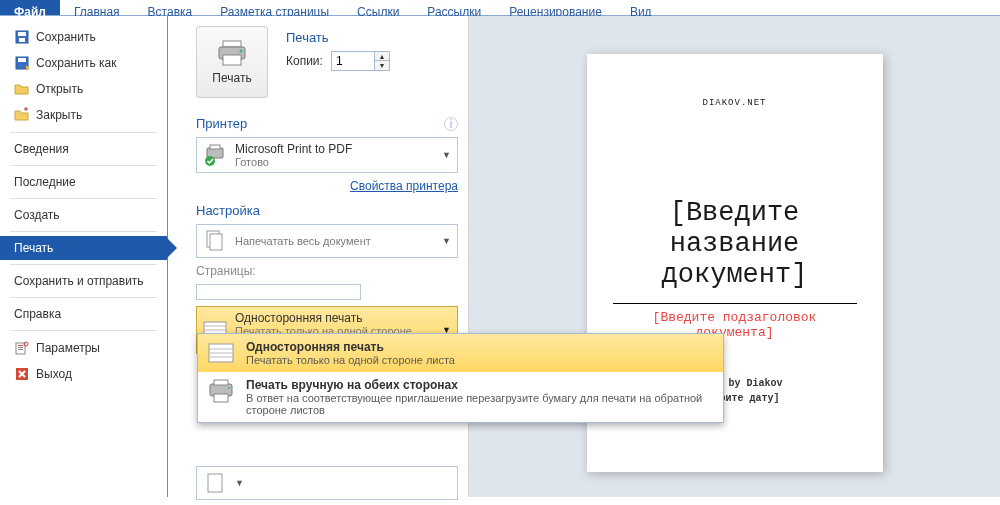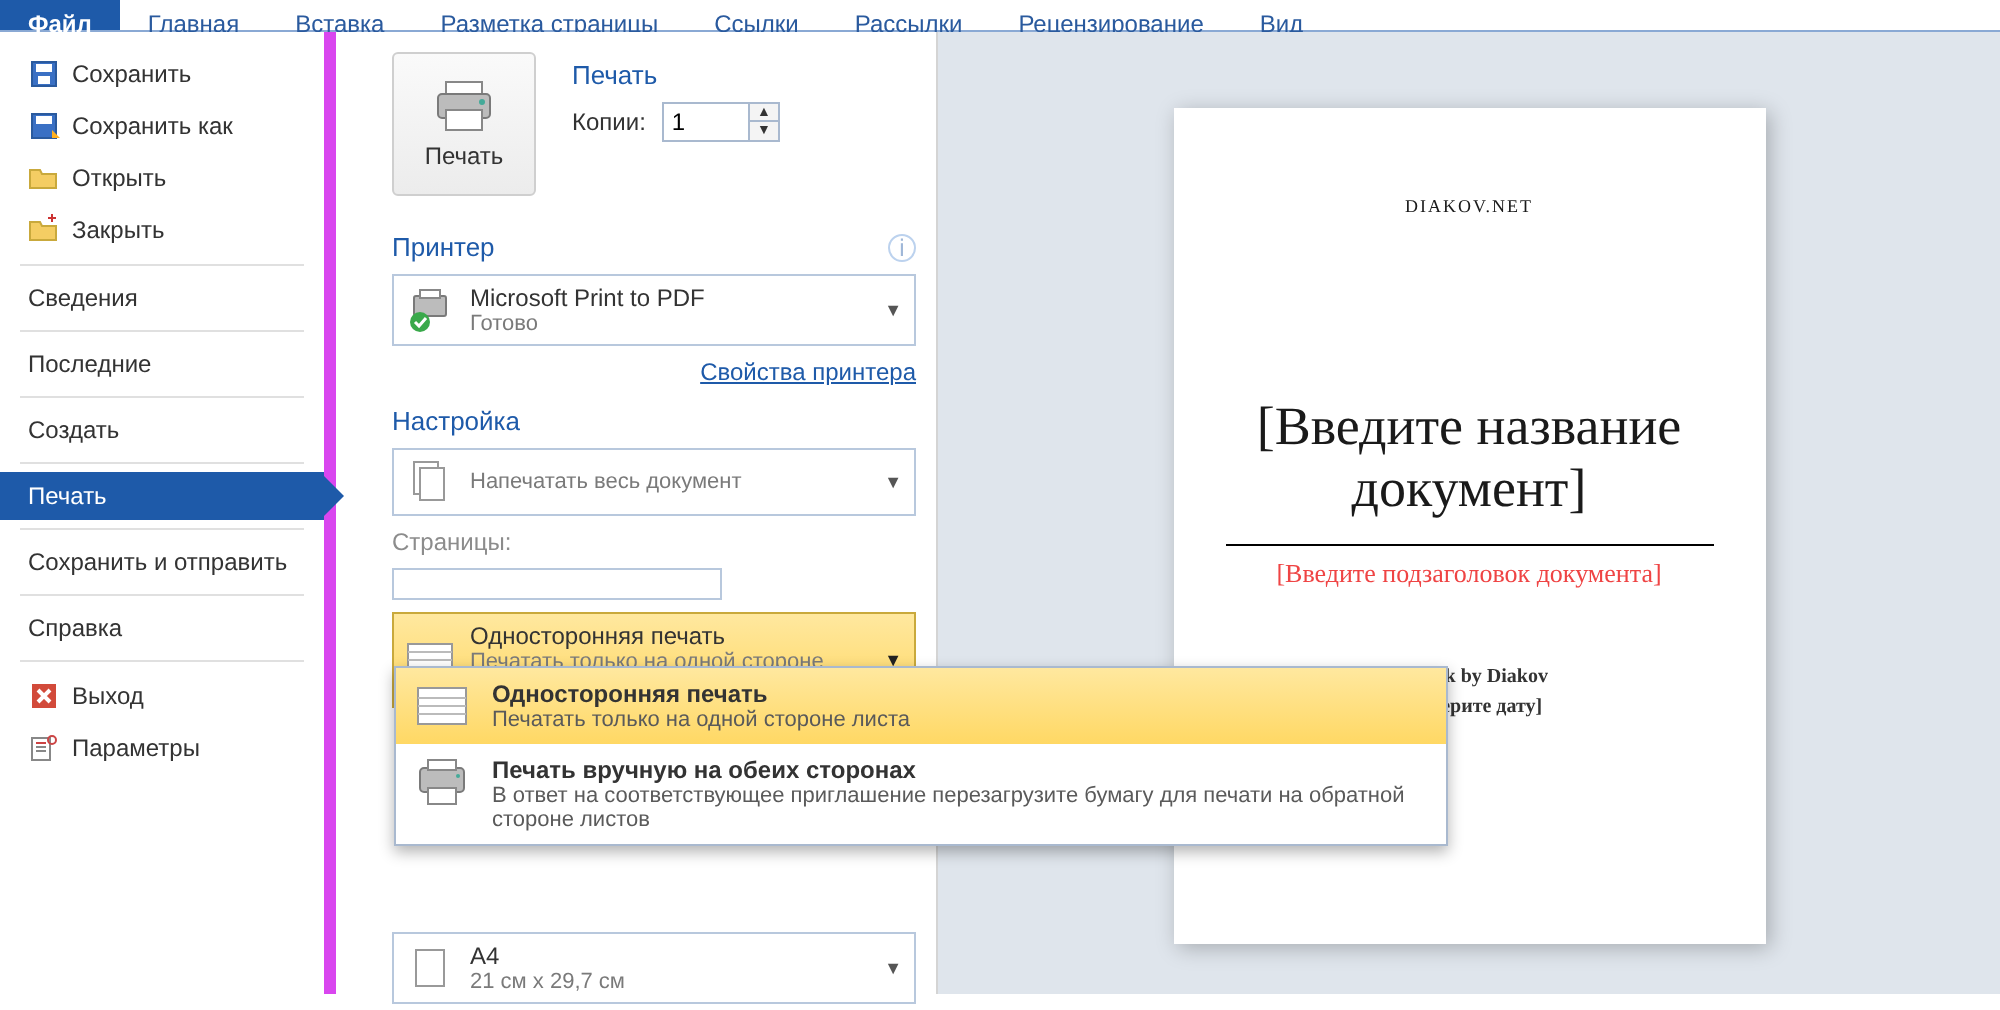--- a/index.html
+++ b/index.html
@@ -7,21 +7,21 @@
   
   
   .ribbon { height: 16px; border-bottom: 1px solid #8aa9d4; display: flex; align-items: stretch; background: #fff; }
   .ribbon-tab { padding: 5px 14px 0 14px; color: #2a5a9e; cursor: pointer; font-size: 12px; }
   .ribbon-tab.active { background: #1e5aa9; color: #fff; font-weight: bold; }
   
   
   .main { display: flex; height: 481px; }
   
   
-  .sidebar { width: 168px; background: #fff; border-right: 6px solid #d946ef; padding-top: 8px; position: relative; }
+  .sidebar { width: 168px; background: #fff; border-right: 1px solid #d946ef; padding-top: 8px; position: relative; }
   .side-item { display: flex; align-items: center; gap: 6px; padding: 5px 8px 5px 14px; cursor: pointer; color: #333; font-size: 12px; position: relative; }
   .side-item.selected { background: #1e5aa9; color: #fff; }
   .side-item.selected::after { content: ""; position: absolute; right: -10px; top: 50%; transform: translateY(-50%); border-left: 10px solid #1e5aa9; border-top: 10px solid transparent; border-bottom: 10px solid transparent; z-index: 5; }
   .side-sep { border-top: 1px solid #e0e0e0; margin: 4px 10px; }
   .side-icon { width: 16px; height: 16px; display: inline-block; }
   
   
   .center { flex: 0 0 300px; background: #fff; padding: 10px 10px 10px 28px; position: relative; }
   .section-title { color: #1e5aa9; font-size: 13px; margin: 4px 0 6px 0; display: flex; justify-content: space-between; align-items: center; }
   .section-title .info-icon { color:#9fb7d8; font-size:12px; width:14px; height:14px; border:1px solid #bcd2ee; border-radius:50%; text-align:center; line-height:12px; }
@@ -57,21 +57,21 @@
   
   .dd-popup { position:absolute; left:197px; top:333px; width:527px; background:#fff; border:1px solid #a9b9cf; box-shadow:0 3px 7px rgba(0,0,0,.3); z-index:20; }
   .dd-option { display:flex; align-items:flex-start; gap:10px; padding:6px 8px; cursor:pointer; }
   .dd-option.highlight { background:linear-gradient(#ffe89f,#ffd864); }
   .dd-option .opt-icon { width:30px; height:26px; display:flex; align-items:center; justify-content:center; flex-shrink:0; }
   .dd-option .opt-text .t { font-weight:bold; font-size:12px; }
   .dd-option .opt-text .s { font-size:11px; color:#5a5a5a; }
   
   
   .preview { flex:1; background:#dfe5ec; display:flex; justify-content:center; align-items:flex-start; border-left:1px solid #d4d4d4; }
-  .page { width:296px; height:418px; background:#fff; margin-top:38px; box-shadow:2px 2px 10px rgba(0,0,0,.25); padding:44px 26px 20px 26px; text-align:center; font-family: Liberation Serif, serif; }
+  .page { width:296px; height:418px; background:#fff; margin-top:38px; box-shadow:2px 2px 10px rgba(0,0,0,.25); padding:44px 26px 20px 26px; text-align:center; font-family: Liberation Mono, monospace; }
   .page .watermark { font-size:9px; letter-spacing:1px; color:#1a1a1a; margin-bottom:90px; }
   .page .doc-title { font-size:27px; color:#1a1a1a; line-height:1.15; }
   .page .rule { border-top:1px solid #000; margin:12px 0 6px 0; }
   .page .doc-sub { font-size:13px; color:#ef4444; margin-bottom:38px; }
   .page .repack { font-size:10px; font-weight:bold; }
   .page .date { font-size:10px; font-weight:bold; margin-top:4px; }
   
   svg { display:block; }
 </style>
 </head>
@@ -149,37 +149,37 @@
         <span>Сохранить и отправить</span>
       </div>
     <div class="side-sep"></div>
     <div class="side-item">
         <span>Справка</span>
       </div>
     <div class="side-sep"></div>
     <div class="side-item">
       <span class="side-icon">
         <svg width="16" height="16">
-            <rect x="2" y="2" width="12" height="12" fill="#d24a3a"></rect>
-            <path d="M5 5 L11 11 M11 5 L5 11" stroke="#fff" stroke-width="2"></path>
-          </svg>
-      </span>
-      <span>Выход</span>
-    </div>
-    <div class="side-item">
-      <span class="side-icon">
-        <svg width="16" height="16">
             <rect x="2" y="3" width="9" height="11" fill="#fff" stroke="#888"></rect>
             <rect x="4" y="5" width="5" height="1" fill="#c44"></rect>
             <rect x="4" y="7" width="5" height="1" fill="#888"></rect>
             <rect x="4" y="9" width="5" height="1" fill="#888"></rect>
             <circle cx="12" cy="4" r="2" fill="none" stroke="#c44"></circle>
           </svg>
       </span>
       <span>Параметры</span>
+    </div>
+    <div class="side-item">
+      <span class="side-icon">
+        <svg width="16" height="16">
+            <rect x="2" y="2" width="12" height="12" fill="#d24a3a"></rect>
+            <path d="M5 5 L11 11 M11 5 L5 11" stroke="#fff" stroke-width="2"></path>
+          </svg>
+      </span>
+      <span>Выход</span>
     </div>
   </div>
 
   <div class="center">
     <div class="print-top">
       <div class="print-button">
         <span>
           <svg width="34" height="28">
               <rect x="8" y="2" width="18" height="6" fill="#fff" stroke="#888"></rect>
               <rect x="4" y="8" width="26" height="12" rx="2" fill="#bcbcbc" stroke="#7a7a7a"></rect>
@@ -266,24 +266,20 @@
     </div>
 
     <div style="height:106px;"></div>
 
     <div class="dropdown">
       <span class="dd-icon">
         <svg width="18" height="22">
             <rect x="2" y="2" width="14" height="18" fill="#fff" stroke="#999"></rect>
           </svg>
       </span>
-      <div class="dd-text">
-        <div class="dd-title">A4</div>
-        <div class="dd-sub">21 см x 29,7 см</div>
-      </div>
       <span class="dd-arrow">▼</span>
     </div>
 
     <div class="dropdown">
       
       
       
     </div>
 
   </div>

